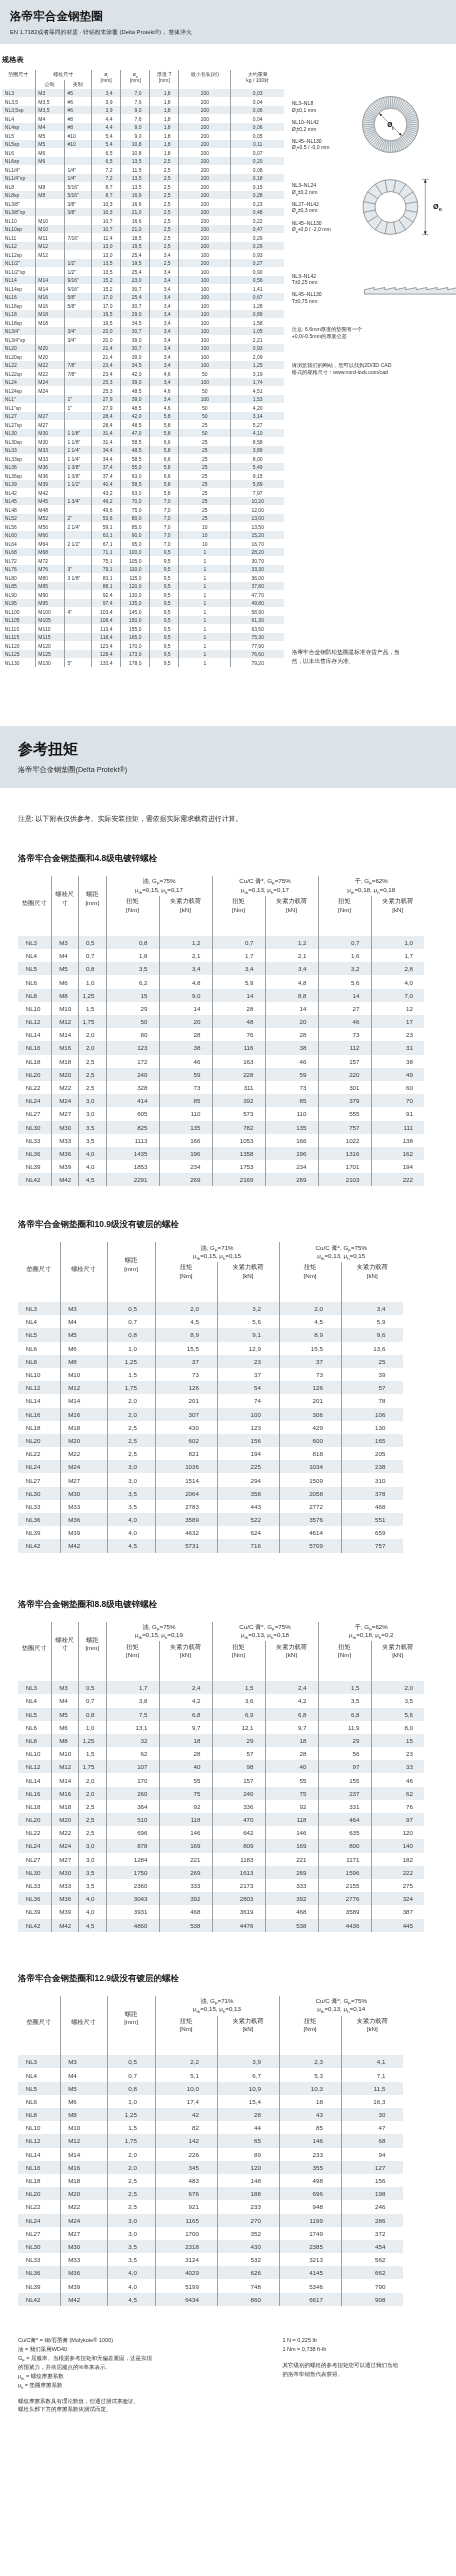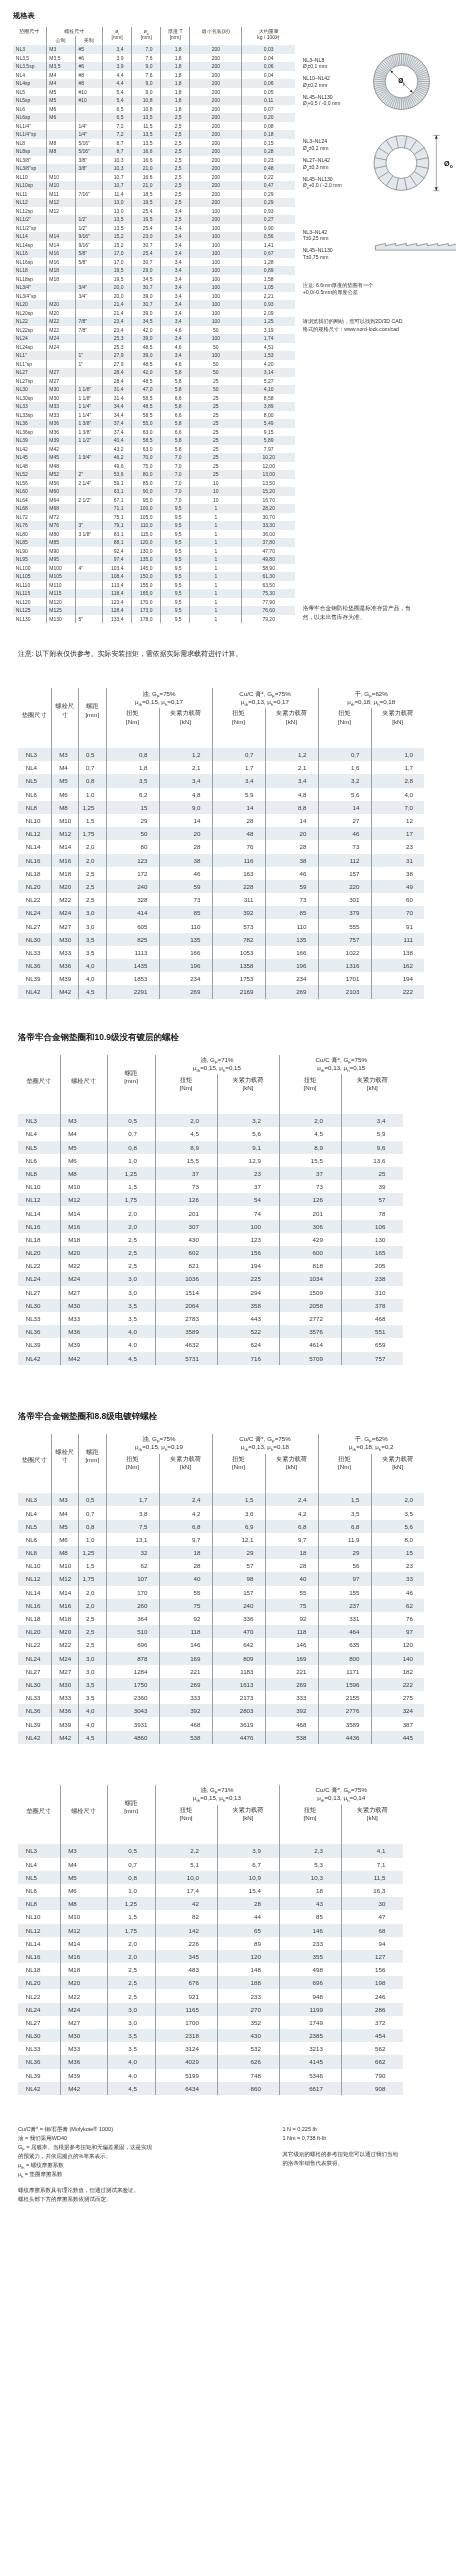--- a/index.html
+++ b/index.html
@@ -3,21 +3,21 @@
 <meta charset="utf-8">
 <style>
   html,body{margin:0;padding:0;}
   body{width:457px;height:2576px;background:#fff;position:relative;overflow:hidden;
        font-family:"Liberation Sans","DejaVu Sans",sans-serif;color:#3b3b3b;}
   sub{font-size:70%;line-height:0;}
   .band{background:#dce3e8;padding:8.8px 10px 7.2px;}
   .band h1{font-size:11.6px;margin:0;color:#1b1b1b;font-weight:bold;}
   .band .sub{font-size:5.8px;margin:3.9px 0 0;color:#2d2d2d;}
   
-  .spec{padding:0 13px;}
+  .spec{padding:0 2px;}
   .spec h2{font-size:7.2px;margin:11px 0 5.5px;color:#1b1b1b;}
   .spec-flex{display:flex;gap:7.7px;align-items:stretch;}
   table{border-collapse:collapse;table-layout:fixed;}
   .spec-table{width:282px;flex:none;font-size:5px;}
   .spec-table th{font-weight:normal;vertical-align:top;padding:1.1px 1.1px 2.2px;text-align:center;line-height:6px;color:#3b3b3b;}
   .spec-table td{height:8.5px;line-height:8.3px;padding:0 1.7px;white-space:nowrap;overflow:hidden;}
   .spec-table th,.spec-table td{border-left:0.6px solid #99a1a7;}
   .spec-table tr>*:first-child{border-left:none;}
   .spec-table thead tr:nth-child(2) th:first-child{border-left:0.6px solid #99a1a7;}
   .spec-table tbody tr:nth-child(odd){background:#e7edf0;}
@@ -68,20 +68,24 @@
   .fn-left{width:249px;}
   .fn-right{width:165px;margin-left:15.4px;}
   .note-gap{height:7.2px;}
   .footnotes .note-line{margin-bottom:0.6px;}
 </style>
 </head>
 <body>
 
 <div class="page">
 
+  <header class="band">
+    <h1>洛帝牢合金钢垫圈</h1>
+    <p class="sub">EN 1.7182或者等同的材质 · 锌铝粉末涂覆 (Delta Protekt®)， 整体淬火</p>
+  </header>
 
   <section class="spec">
     <h2>规格表</h2>
     <div class="spec-flex">
 
       <table class="spec-table">
         <colgroup>
           <col style="width:33px">
             <col style="width:29px">
             <col style="width:27.5px">
@@ -943,23 +947,28 @@
 
         <p class="small-note">注意: 6.6mm厚度的垫圈有一个<br>+0,0/-0.5mm的厚度公差</p>
         <p class="small-note cad">请浏览我们的网站，您可以找到2D/3D CAD<br>格式的规格尺寸：www.nord-lock.com/cad</p>
         <p class="stock-note">洛帝牢合金钢防松垫圈是标准存货产品，当<br>然，以未出售库存为准。</p>
       </aside>
 
     </div>
   </section>
 
   <section class="torque">
+    <div class="band band2">
+      <h2>参考扭矩</h2>
+      <p class="sub2">洛帝牢合金钢垫圈(Delta Protekt®)</p>
+    </div>
     <p class="notice">注意: 以下附表仅供参考。实际安装扭矩，需依据实际需求载荷进行计算。</p>
 
     <div class="tq-block" id="tqb0">
+      <h3>洛帝牢合金钢垫圈和4.8级电镀锌螺栓</h3>
       <div>
           <table class="tq tq3">
             <colgroup>
               <col style="width: 33px;">
               <col style="width: 27.5px;">
               <col style="width: 27.5px;">
               <col>
               <col>
               <col>
               <col>
@@ -1646,20 +1655,21 @@
                 <td>538</td>
                 <td>4436</td>
                 <td>445</td>
               </tr>
             </tbody>
           </table>
         </div>
     </div>
 
     <div class="tq-block" id="tqb3">
+      <h3>洛帝牢合金钢垫圈和12.9级没有镀层的螺栓</h3>
       <div>
           <table class="tq tq2">
             <colgroup>
               <col style="width: 42px;">
               <col style="width: 47px;">
               <col style="width: 48px;">
               <col>
               <col>
               <col>
               <col>

